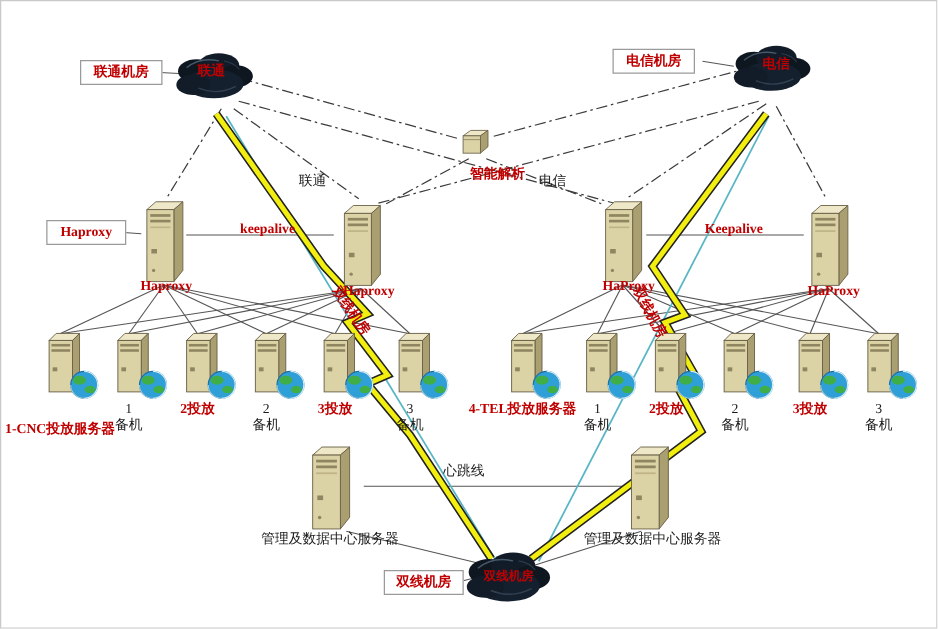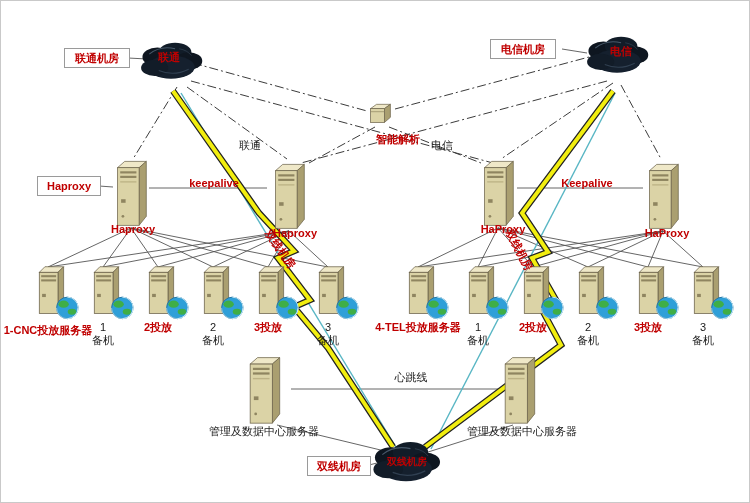--- a/index.html
+++ b/index.html
@@ -1,19 +1,19 @@
 <!DOCTYPE html>
 <html><head>
 <meta charset="utf-8">
 <style>
   html,body{margin:0;padding:0;background:#ffffff}
   .canvas{
     position:relative;width:750px;height:503px;background:#ffffff;
     border:1px solid #c9c9c9;box-sizing:border-box;overflow:hidden;
-    font-family:Liberation Sans, sans-serif;
+    font-family:Liberation Serif, serif;
   }
   svg.layer{position:absolute;left:0;top:0;z-index:1}
   .lbl{position:absolute;z-index:3;font-size:11px;line-height:13px;text-align:center}
   .red{color:#c00000;font-weight:bold}
   .blk{color:#1a1a1a}
   .pre{white-space:pre-line}
   .boxlbl{
     position:absolute;z-index:3;border:1px solid #9a9a9a;background:#ffffff;
     color:#c00000;font-size:11px;line-height:18px;height:18px;
     text-align:center;font-weight:bold;
@@ -218,30 +218,30 @@
   <div class="lbl red" style="left:146px;top:50px;width:44px">联通</div>
   <div class="lbl red" style="left:598px;top:44px;width:44px">电信</div>
   <div class="lbl red" style="left:380px;top:454px;width:52px;font-size:10px">双线机房</div>
 
   <div class="lbl red" style="left:368px;top:132px;width:58px">智能解析</div>
 
   <div class="lbl blk" style="left:232px;top:138px;width:34px">联通</div>
   <div class="lbl blk" style="left:424px;top:138px;width:34px">电信</div>
   <div class="lbl red" style="left:183px;top:176px;width:60px">keepalive</div>
   <div class="lbl red" style="left:554px;top:176px;width:64px">Keepalive</div>
-  <div class="lbl blk" style="left:388px;top:370px;width:44px">心跳线</div>
+  <div class="lbl blk" style="left:348px;top:370px;width:44px">心跳线</div>
   <div class="lbl red rot" style="left:270px;top:224px;width:50px;transform:rotate(55deg)">双线机房</div>
   <div class="lbl red rot" style="left:512px;top:224px;width:50px;transform:rotate(62deg)">双线机房</div>
 
   <div class="lbl red" style="left:100px;top:222px;width:64px">Haproxy</div>
   <div class="lbl red" style="left:262px;top:226px;width:64px">Haproxy</div>
   <div class="lbl red" style="left:470px;top:222px;width:64px">HaProxy</div>
   <div class="lbl red" style="left:634px;top:226px;width:64px">HaProxy</div>
 
-  <div class="lbl red pre" style="left:1px;top:323px;width:92px">1-CNC投放服务器</div>
+  <div class="lbl red pre" style="left:1px;top:336px;width:92px">1-CNC投放服务器</div>
   <div class="lbl blk pre" style="left:82px;top:320px;width:40px">1
 备机</div>
   <div class="lbl red pre" style="left:137px;top:320px;width:40px">2投放</div>
   <div class="lbl blk pre" style="left:192px;top:320px;width:40px">2
 备机</div>
   <div class="lbl red pre" style="left:247px;top:320px;width:40px">3投放</div>
   <div class="lbl blk pre" style="left:305px;top:320px;width:44px">3
 备机</div>
 
   <div class="lbl red pre" style="left:370px;top:320px;width:94px">4-TEL投放服务器</div>

